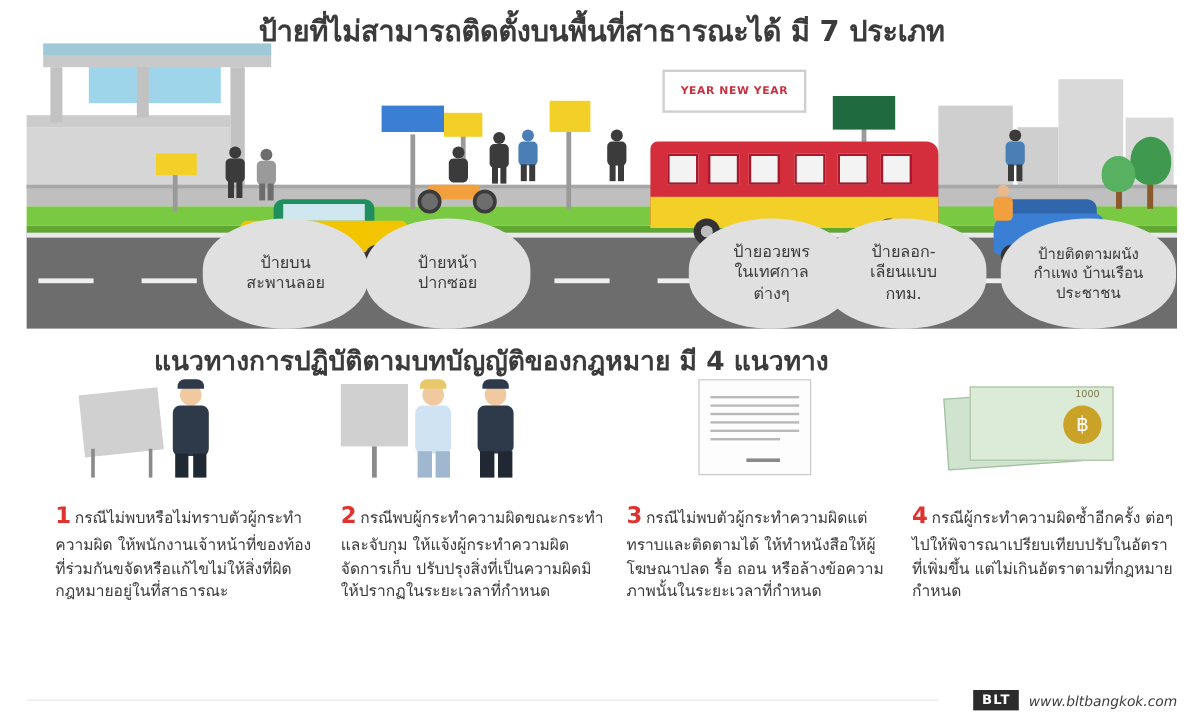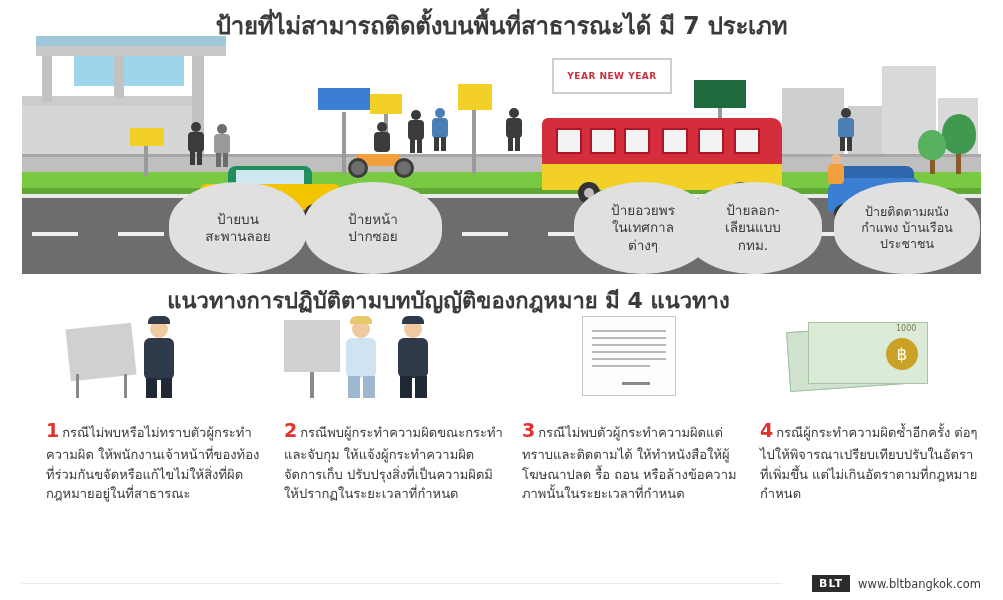--- a/index.html
+++ b/index.html
@@ -208,21 +208,20 @@
   }
 
   
   .mid-title {
     position: absolute;
     top: 283px; left: 0; width: 819px;
     text-align: center;
     font-size: 22px;
     font-weight: bold;
     color: #3b3b3b;
-    margin-left: 39px;
   }
 
   .cards {
     position: absolute; top: 316px; left: 46px;
     width: 920px; height: 260px;
     display: flex; gap: 18px;
   }
   .card { width: 220px; position: relative; }
   .card-art {
     position: relative; width: 220px; height: 82px;
@@ -258,21 +257,21 @@
 
   
   .footer {
     position: absolute; right: 22px; bottom: 8px;
     display: flex; align-items: center; gap: 8px;
   }
   .blt-logo {
     background: #2b2b2b; color: #fff; font-size: 11px; font-weight: bold;
     padding: 2px 7px; letter-spacing: 1px;
   }
-  .blt-url { font-size: 11.5px; color: #3b3b3b; }
+  .blt-url { font-size: 11.5px; color: #3b3b3b; font-style: italic; }
   .footer-rule {
     position: absolute; left: 22px; bottom: 16px; width: 760px; height: 1px;
     background: #e8e8e8;
   }
 </style>
 </head>
 <body>
 
 <div id="page">
 

